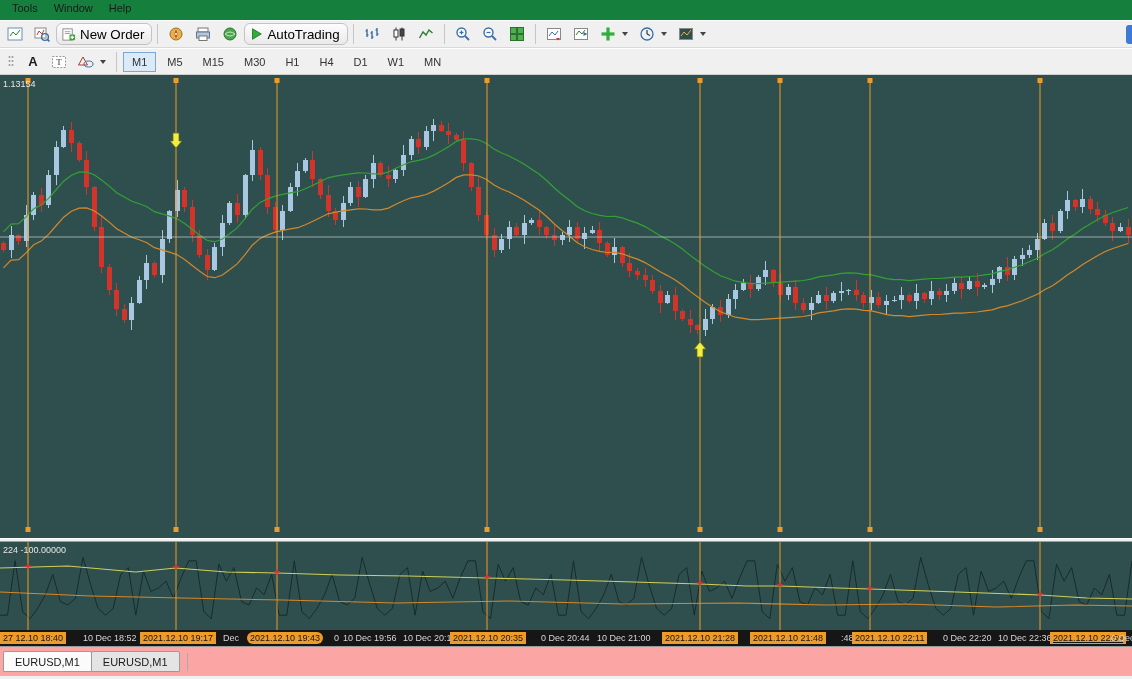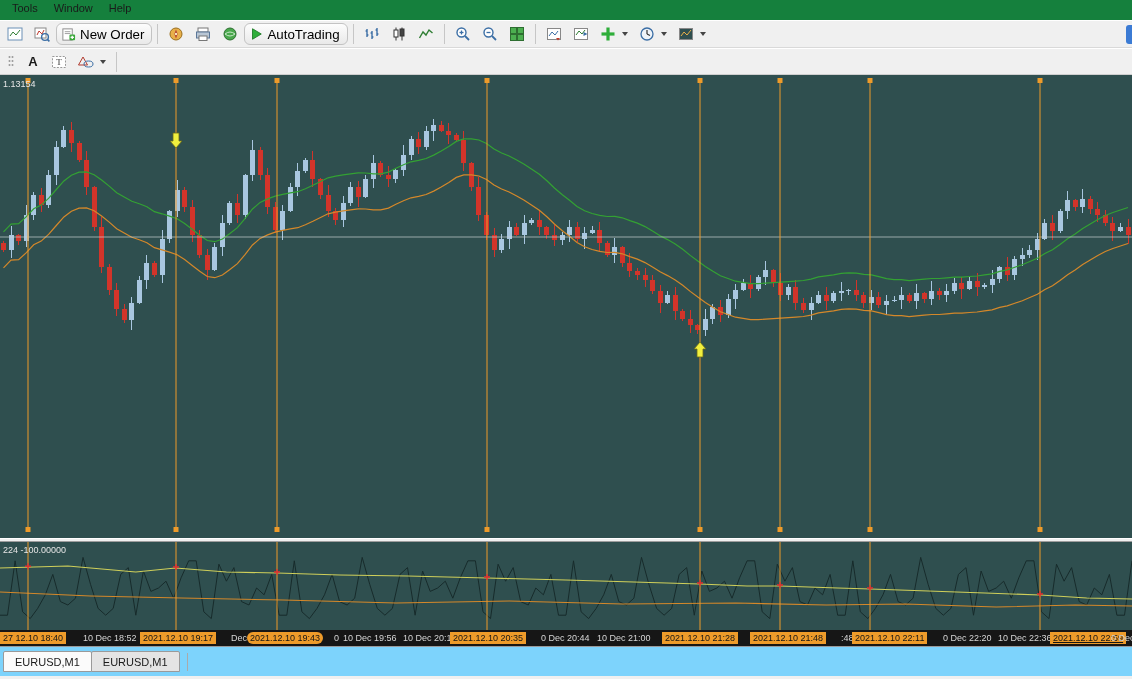--- a/index.html
+++ b/index.html
@@ -23,21 +23,21 @@
   .corner-sliver{position:absolute;right:0;top:4px;width:6px;height:19px;background:#3b7bd4;border-radius:3px 0 0 3px}
 
   .chart-main{position:relative;height:463px;background:#2f4f4f;overflow:hidden}
   .splitter{height:4px;background:#f0f0f0;border-top:1px solid #ffffff;border-bottom:1px solid #9d9d9d}
   .chart-ind{position:relative;height:88px;background:#2f4f4f;overflow:hidden}
 
   .time-axis{position:relative;height:16px;background:#161616;overflow:hidden}
   .ax{position:absolute;top:2px;font-size:9px;color:#d6d6d6;white-space:nowrap;padding:1px 3px}
   .ax.hl{background:#ee9b2a;color:#151515}
 
-  .statusbar{height:30px;background:#7dd3fc;border-top:1px solid #9a9a9a;display:flex;align-items:center;padding-left:3px}
+  .statusbar{height:30px;background:#fca5a5;border-top:1px solid #9a9a9a;display:flex;align-items:center;padding-left:3px}
   .tab{height:21px;display:inline-flex;align-items:center;padding:0 11px;border:1px solid #9a9a9a;
        background:#e4e4e4;margin-right:-1px;border-radius:2px 2px 0 0;cursor:default}
   .tab.active{background:#fbfbfb}
   .vdiv{width:1px;height:18px;background:#aaa;margin:0 8px}
   svg{display:block}
 </style>
 </head>
 <body>
 
 <div class="menubar">
@@ -219,20 +219,31 @@
       </svg>
   </span>
   <span class="tbtn">
     <svg width="16" height="16" viewBox="0 0 16 16">
         <polygon points="5,3 9.5,11 0.5,11" fill="none" stroke="#b03a2e"></polygon>
         <ellipse cx="10.5" cy="10" rx="4.5" ry="3" fill="none" stroke="#3b6ea5"></ellipse>
       </svg>
     <span class="caret"></span>
   </span>
   <span class="sep"></span>
+  <span style="display:flex">
+      <span class="tfbtn active">M1</span>
+      <span class="tfbtn">M5</span>
+      <span class="tfbtn">M15</span>
+      <span class="tfbtn">M30</span>
+      <span class="tfbtn">H1</span>
+      <span class="tfbtn">H4</span>
+      <span class="tfbtn">D1</span>
+      <span class="tfbtn">W1</span>
+      <span class="tfbtn">MN</span>
+    </span>
 </div>
 
 <div class="chart-main">
   <div id="main-svg-box">
       <svg width="1132" height="463" viewBox="0 0 1132 463">
         <g shape-rendering="crispEdges">
           <line x1="3.5" y1="165.6" x2="3.5" y2="176.8" stroke="#d2342a" stroke-width="1"></line>
           <rect x="1" y="167.6" width="5" height="7.2" fill="#d2342a"></rect>
           <line x1="11" y1="150.6" x2="11" y2="182.8" stroke="#a9c7e0" stroke-width="1"></line>
           <rect x="8.5" y="159.6" width="5" height="15.2" fill="#a9c7e0"></rect>
@@ -593,21 +604,21 @@
         <path d="M1037 52 h6 M1040 49 v6" stroke="#e03030" stroke-width="1.4"></path>
         <text x="3" y="11" fill="#e6e6e6" font-size="9" font-family="Liberation Sans, sans-serif">224 -100.00000</text>
       </svg>
     </div>
 </div>
 
 <div class="time-axis">
     <span class="ax hl" style="left: 0px;">27 12.10 18:40</span>
     <span class="ax" style="left: 80px;">10 Dec 18:52</span>
     <span class="ax hl" style="left: 140px;">2021.12.10 19:17</span>
-    <span class="ax" style="left: 228px;">Dec</span>
+    <span class="ax" style="left: 220px;">Dec</span>
     <span class="ax hl" style="left: 247px; border-radius: 6px;">2021.12.10 19:43</span>
     <span class="ax" style="left: 331px;">0</span>
     <span class="ax" style="left: 340px;">10 Dec 19:56</span>
     <span class="ax" style="left: 400px;">10 Dec 20:12</span>
     <span class="ax hl" style="left: 450px;">2021.12.10 20:35</span>
     <span class="ax" style="left: 538px;">0 Dec 20:44</span>
     <span class="ax" style="left: 594px;">10 Dec 21:00</span>
     <span class="ax" style="left: 650px; margin-top: 36px;">10</span>
     <span class="ax hl" style="left: 662px;">2021.12.10 21:28</span>
     <span class="ax hl" style="left: 750px;">2021.12.10 21:48</span>

